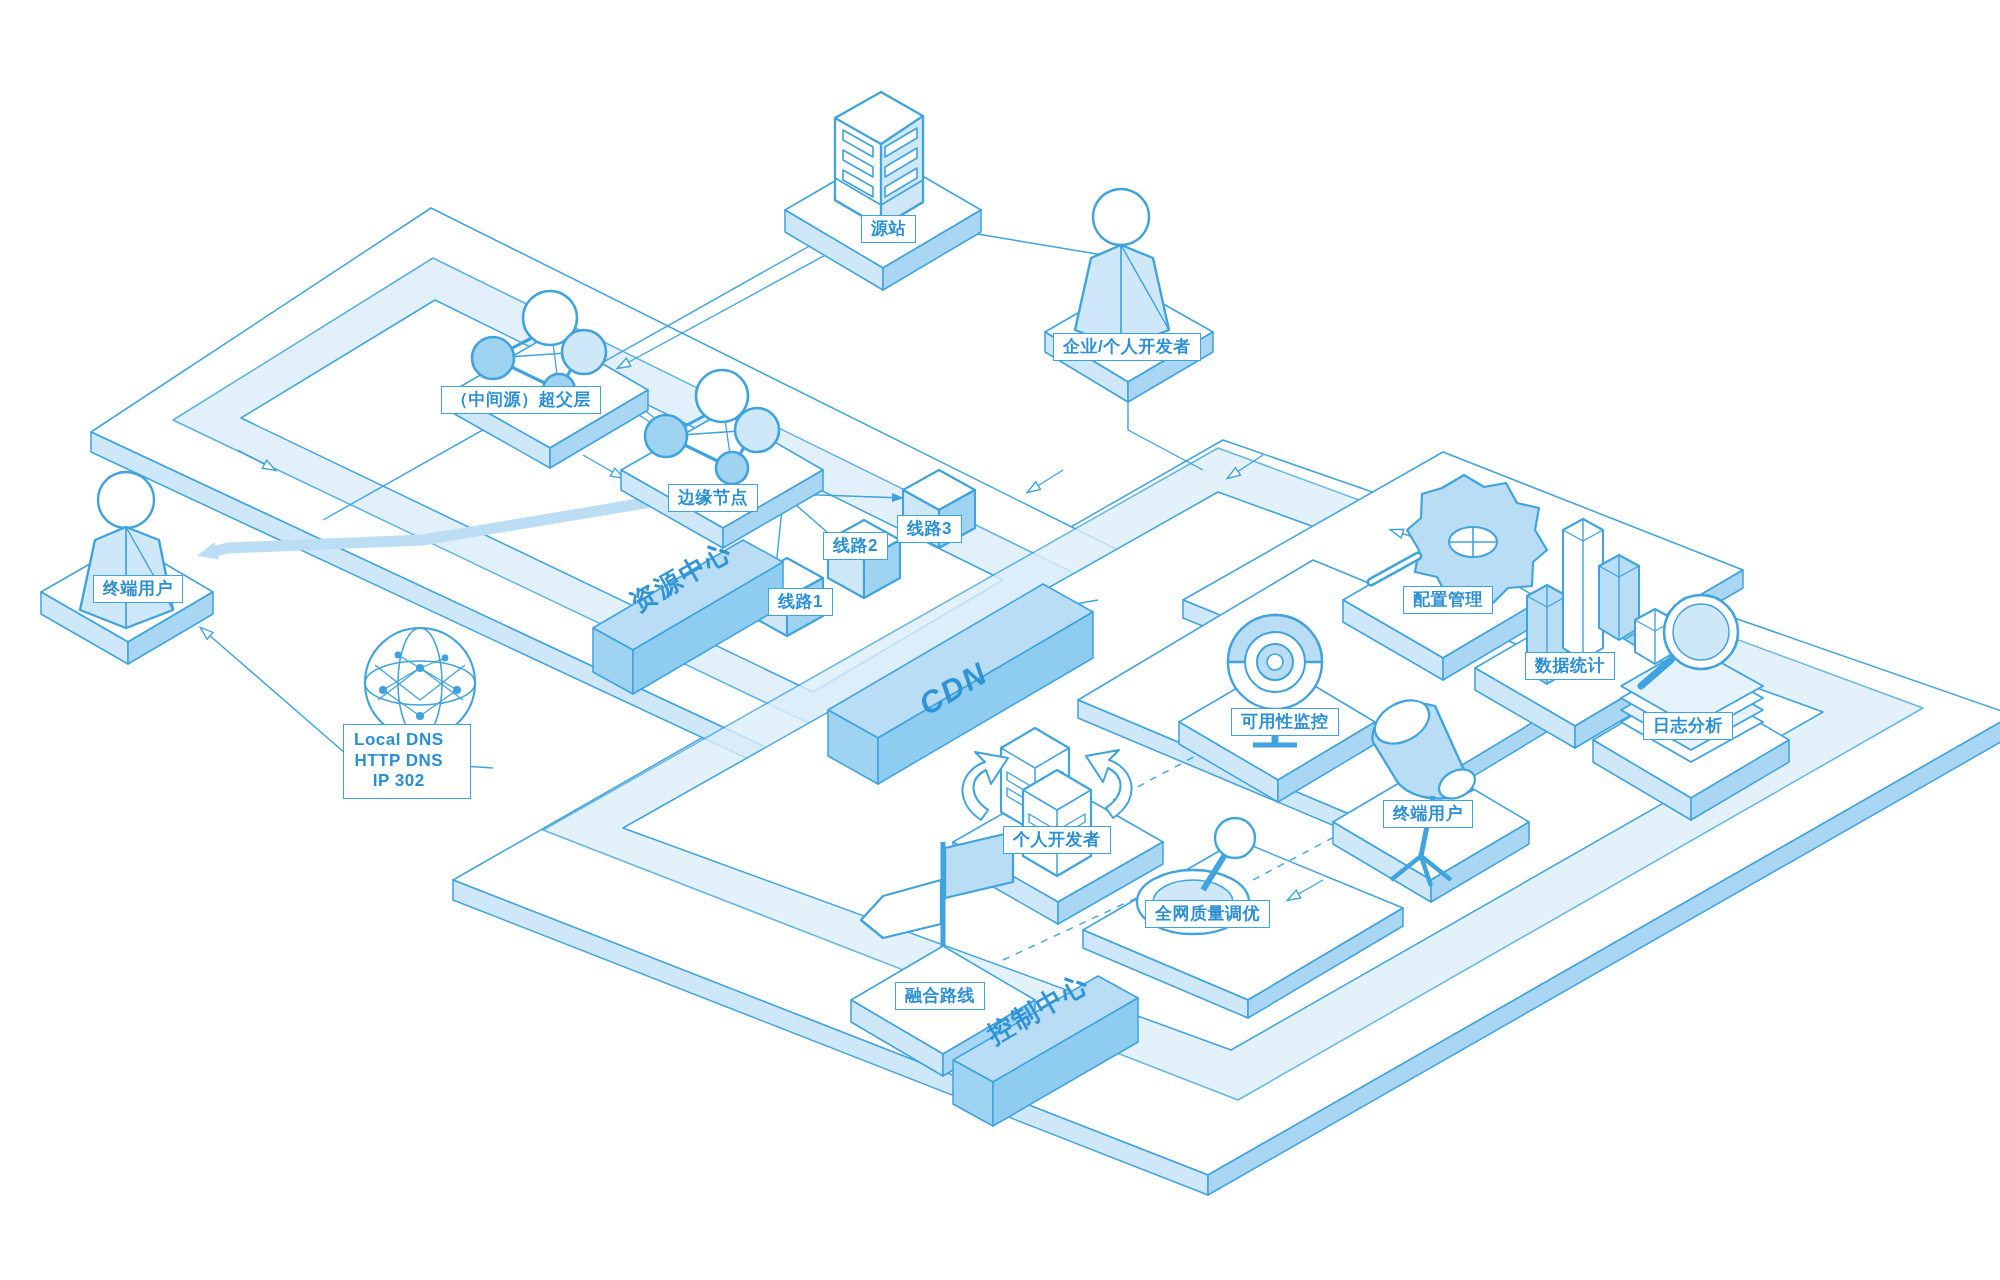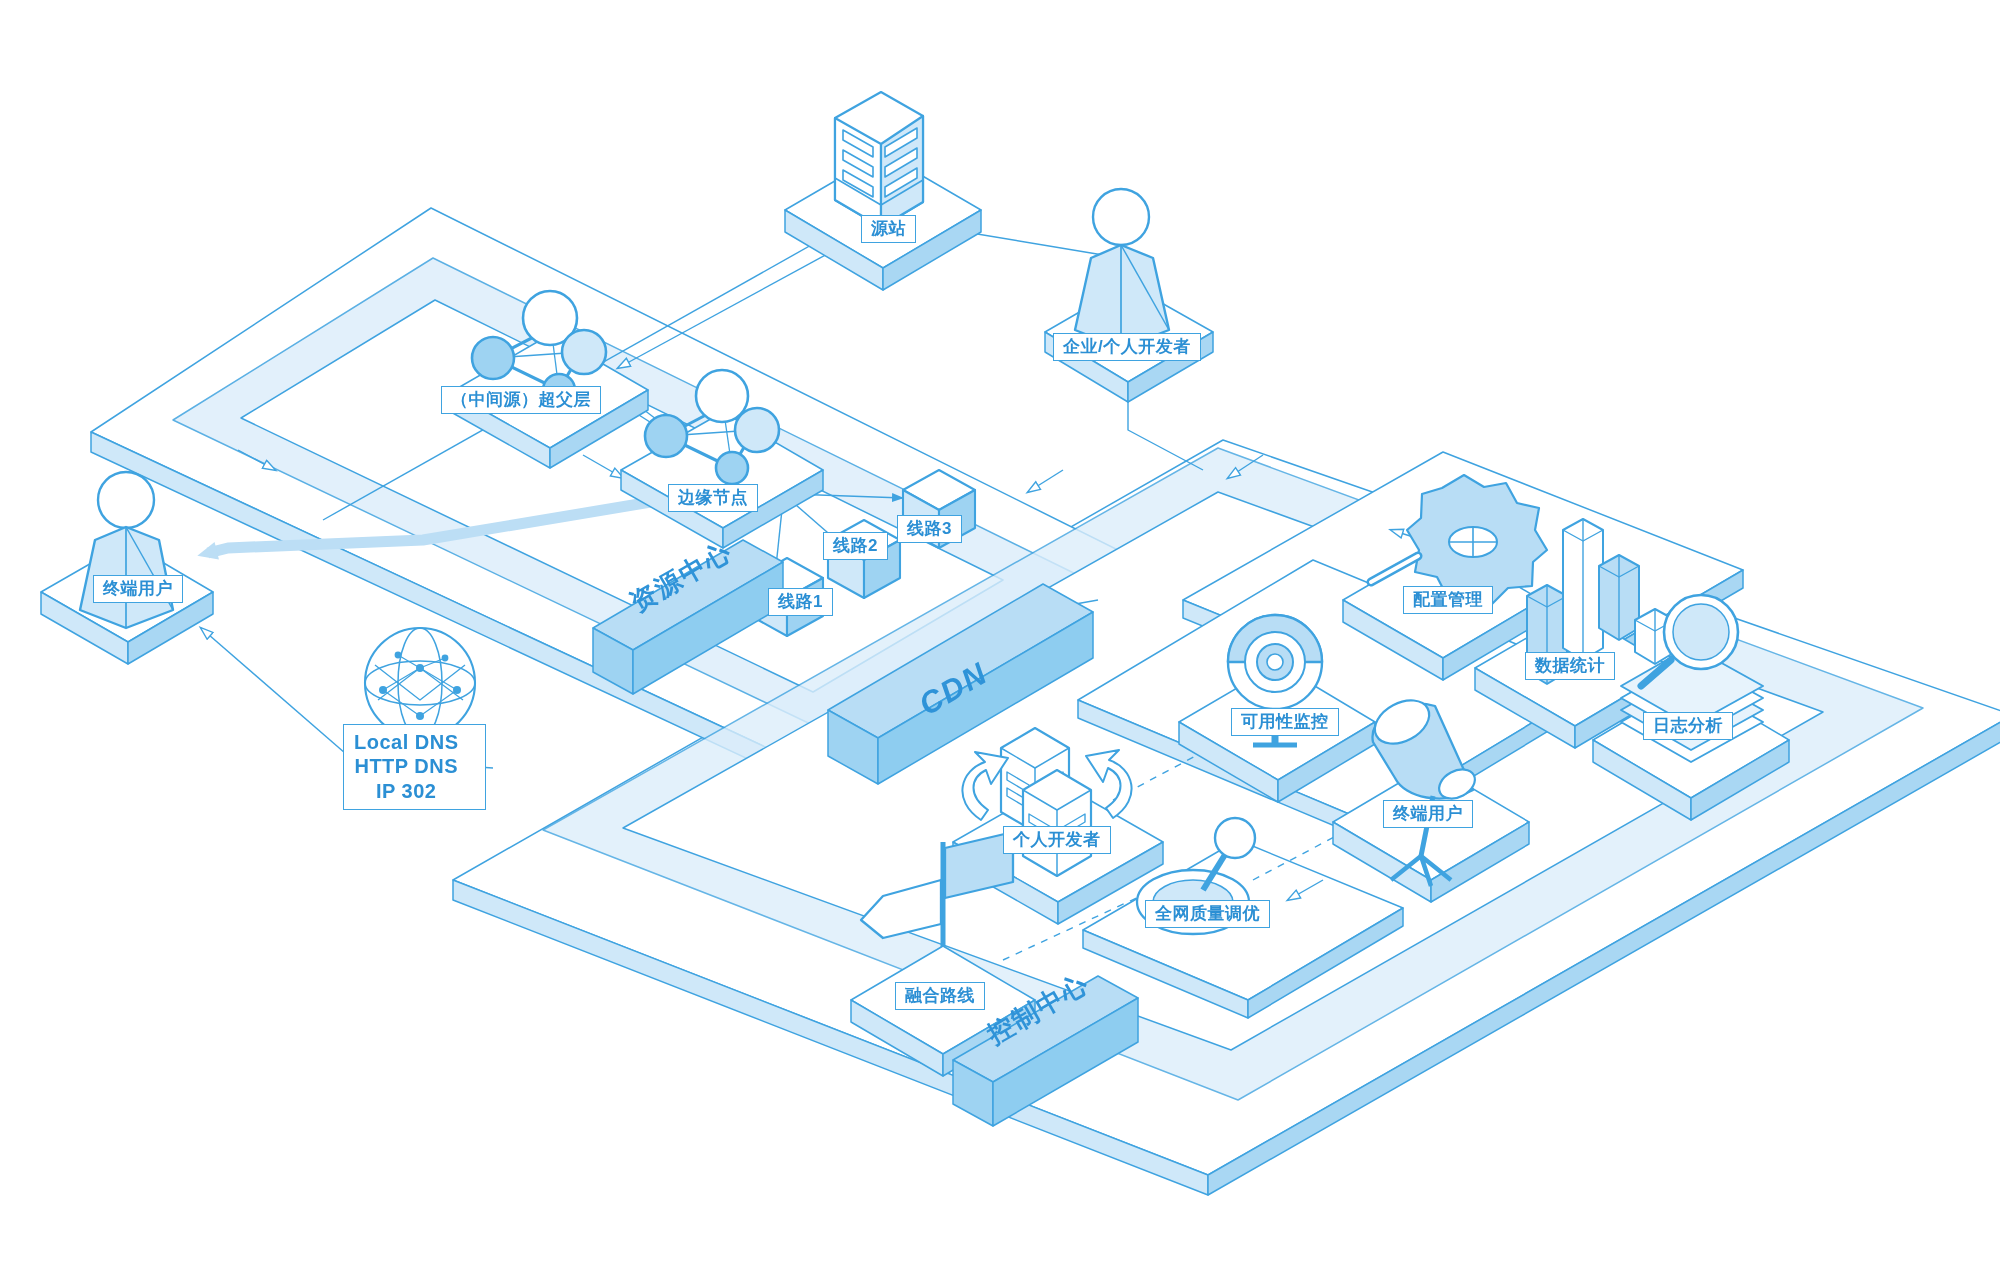--- a/index.html
+++ b/index.html
@@ -6,21 +6,21 @@
   body{width:2000px;height:1280px;overflow:hidden;
        font-family:"Liberation Sans","DejaVu Sans",sans-serif;}
   #stage{position:relative;width:2000px;height:1280px;margin-left:23px;}
   svg#scene{position:absolute;left:0;top:0;width:2000px;height:1280px;}
 
   
   .chip{position:absolute;border:1.6px solid #3fa3e0;background:#ffffff;
         color:#2b8fd4;font-weight:bold;line-height:1.12;
         padding:3px 9px 4px 9px;white-space:nowrap;text-align:center;
         font-size:17px;letter-spacing:.5px;}
-  .chip.multi{white-space:normal;padding:5px 26px 6px 10px;line-height:1.22;font-size:20px;}
+  .chip.multi{white-space:normal;padding:5px 26px 6px 10px;line-height:1.22;font-size:17px;}
   .band-label{position:absolute;color:#2f93d8;font-weight:bold;font-size:26px;
         letter-spacing:2px;white-space:nowrap;}
 </style>
 </head>
 <body>
 
 <div id="stage">
 
 <svg id="scene" viewBox="0 0 2000 1280">
   <defs>

